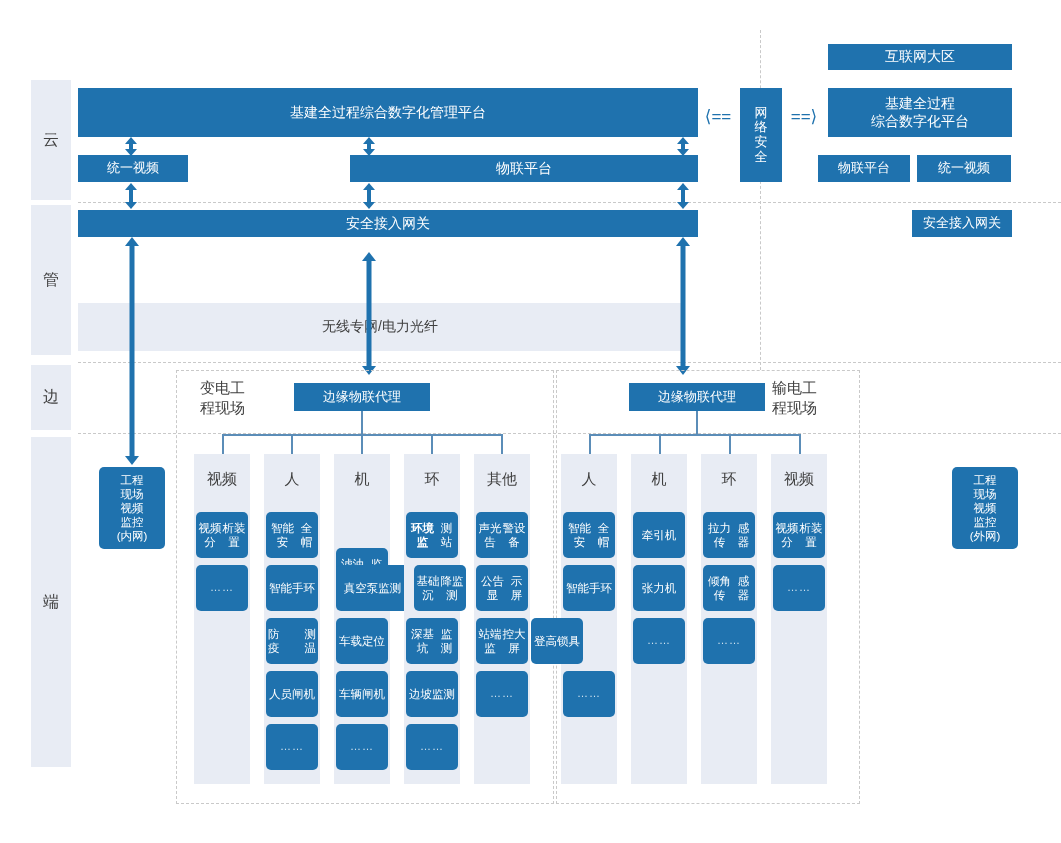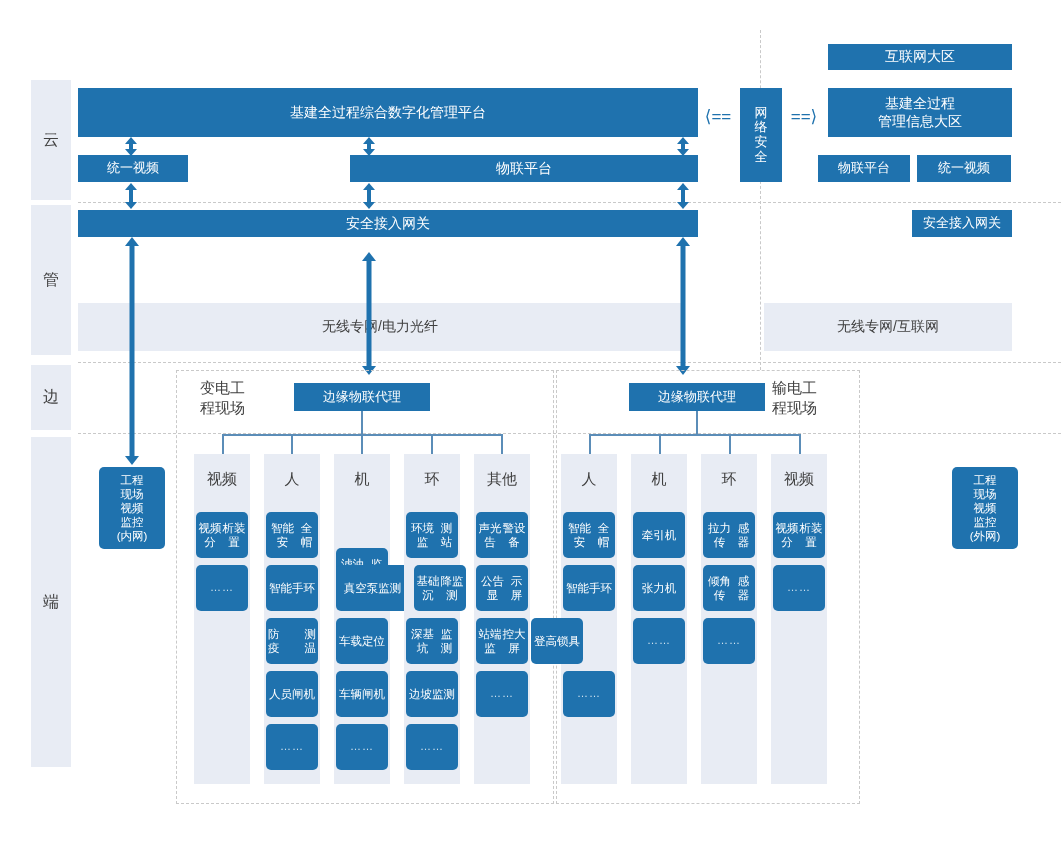--- a/index.html
+++ b/index.html
@@ -181,37 +181,34 @@
   <div class="abs" style="left:786px;top:105px;width:36px;height:22px;color:#1F72AE;font-size:17px;display:flex;align-items:center;justify-content:center;">
     <span>==⟩</span>
   </div>
 
   <div class="abs bar" style="left:828px;top:44px;width:184px;height:26px;font-size:14px;">
     <span>互联网大区</span>
   </div>
 
   <div class="abs bar" style="left:828px;top:88px;width:184px;height:49px;font-size:14px;flex-direction:column;">
     <span>基建全过程</span>
-    <span>管理信息大区</span>
+    <span>综合数字化平台</span>
   </div>
 
   <div class="abs bar" style="left:818px;top:155px;width:92px;height:27px;font-size:13px;">
     <span>物联平台</span>
   </div>
   <div class="abs bar" style="left:917px;top:155px;width:94px;height:27px;font-size:13px;">
     <span>统一视频</span>
   </div>
 
   <div class="abs bar" style="left:912px;top:210px;width:100px;height:27px;font-size:13px;">
     <span>安全接入网关</span>
   </div>
 
-  <div class="abs netband" style="left:764px;top:303px;width:248px;height:48px;">
-    <span>无线专网/互联网</span>
-  </div>
 
   <div class="abs dashbox" style="left:176px;top:370px;width:378px;height:434px;"></div>
   <div class="abs dashbox" style="left:556px;top:370px;width:304px;height:434px;"></div>
 
   <div class="abs sitename" style="left:200px;top:378px;width:90px;">
     <div>变电工</div>
     <div>程现场</div>
   </div>
   <div class="abs bar" style="left:294px;top:383px;width:136px;height:28px;font-size:13px;">
     <span>边缘物联代理</span>
@@ -307,21 +304,21 @@
         <span style="display: block;">车辆</span>
         <span style="display: block;">闸机</span>
       </div>
       <div class="chip dots" style="left: 336px; top: 724px; width: 52px; height: 46px;">
         <span style="display: block;">……</span>
       </div>
       <div class="abs catcol" style="left: 404px; top: 454px; width: 56px; height: 330px;">
         <div class="cattitle">环</div>
       </div>
       <div class="chip" style="left: 406px; top: 512px; width: 52px; height: 46px;">
-        <span style="display: block;">环境监</span>
+        <span style="display: block; font-weight: bold;">环境监</span>
         <span style="display: block;">测站</span>
       </div>
       <div class="chip" style="left: 414px; top: 565px; width: 52px; height: 46px;">
         <span style="display: block;">基础沉</span>
         <span style="display: block;">降监测</span>
       </div>
       <div class="chip" style="left: 406px; top: 618px; width: 52px; height: 46px;">
         <span style="display: block;">深基坑</span>
         <span style="display: block;">监测</span>
       </div>

